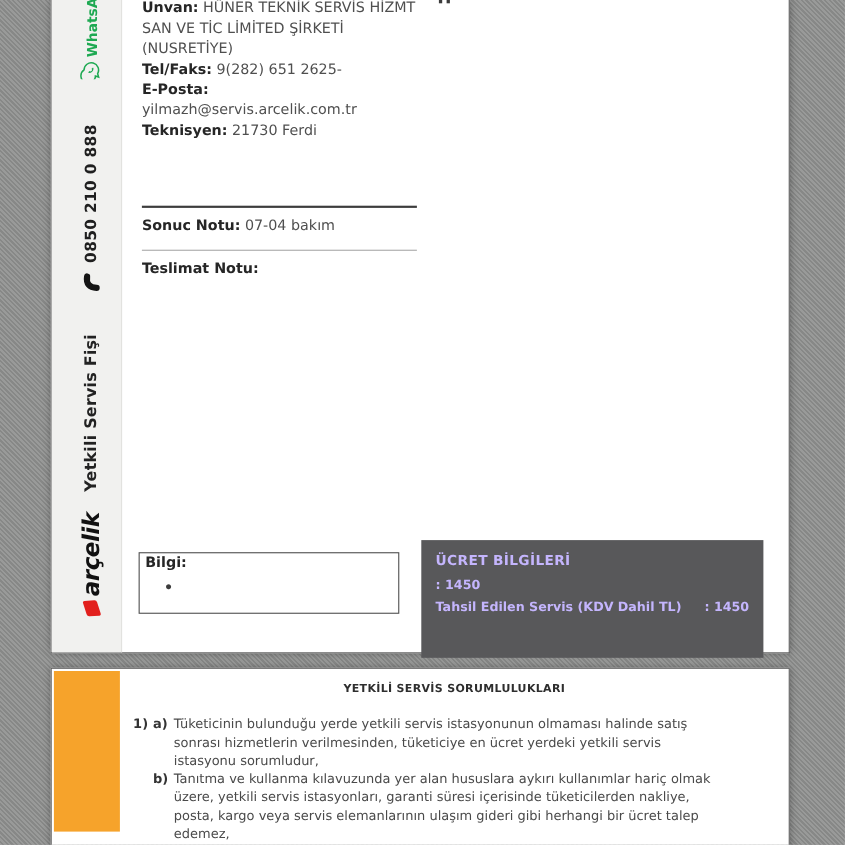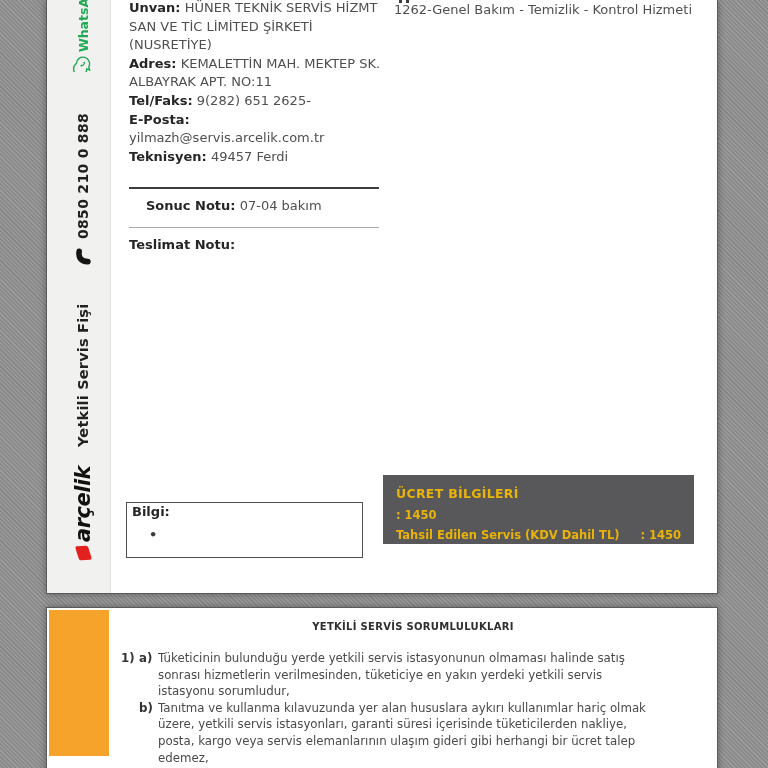--- a/index.html
+++ b/index.html
@@ -49,33 +49,33 @@
     position:absolute; left:347px; top:2px; width:320px;
     font-size:13px; color:#4f4f4f;
   }
   .frag { position:absolute; left:352px; top:0; width:16px; height:3px; }
   .frag i { position:absolute; top:0; width:3px; height:3px; background:#3c3c3c; }
   .frag i:first-child { left:0; } .frag i:last-child { left:7px; }
 
   .sep1 { position:absolute; left:82px; top:187px; width:250px; height:2px; background:#3d3d3d; }
   .sep2 { position:absolute; left:82px; top:227px; width:250px; height:1px; background:#a9a9a9; }
   .note-row { position:absolute; left:82px; font-size:13px; }
-  #sonuc-row { top:198px;margin-left:17px; }
+  #sonuc-row { top:198px; }
   #teslimat-row { top:237px; }
 
   .bilgi-box {
     position:absolute; left:79px; top:502px; width:237px; height:56px;
     border:1px solid #4f4f4f; background:#fff; padding:1px 16px 0 5px;
     font-size:13px;
   }
   .bilgi-bullet { margin:8px 0 0 17px; color:#3c3c3c; font-weight:bold; font-size:13px; }
 
   .ucret-box {
-    position:absolute; left:336px; top:475px; width:311px; height:69px;
-    background:#58585a; color:#eab308; padding:11px 13px 0 13px;
+    position:absolute; left:336px; top:491px; width:311px; height:107px;
+    background:#58585a; color:#c4b5fd; padding:11px 13px 0 13px;
   }
   .ucret-title { font-weight:bold; font-size:12.5px; letter-spacing:.3px; margin-bottom:4px; }
   .ucret-row { display:flex; justify-content:space-between; font-weight:bold; font-size:11.5px; line-height:20px; white-space:nowrap; }
 
   
   .orange-bar { position:absolute; left:2px; top:2px; width:60px; height:146px; background:#f6a32b; }
   .resp-heading {
     position:absolute; left:62px; top:13px; width:608px; text-align:center;
     font-weight:bold; font-size:10px; letter-spacing:.3px; color:#2e2e2e;
   }
@@ -117,32 +117,29 @@
       <span class="flag"></span>
       <span class="logo-text">arçelik</span>
     </div>
   </div>
 
   <div class="frag">
       <i></i>
       <i></i>
     </div>
 
-  <div class="service-line">1262-Genel Bakım - Temizlik - Kontrol Hizmeti</div>
 
   <div class="info-block">
     <div class="field"><span class="lbl">Unvan:</span><span class="val"> HÜNER TEKNİK SERVİS HİZMT
 SAN VE TİC LİMİTED ŞİRKETİ</span></div>
     <div class="field"><span class="val">(NUSRETİYE)</span></div>
-    <div class="field"><span class="lbl">Adres:</span><span class="val"> KEMALETTİN MAH. MEKTEP SK.
-ALBAYRAK APT. NO:11</span></div>
     <div class="field"><span class="lbl">Tel/Faks:</span><span class="val"> 9(282) 651 2625-</span></div>
     <div class="field"><span class="lbl">E-Posta:</span><span class="val">
 yilmazh@servis.arcelik.com.tr</span></div>
-    <div class="field"><span class="lbl">Teknisyen:</span><span class="val"> 49457 Ferdi</span></div>
+    <div class="field"><span class="lbl">Teknisyen:</span><span class="val"> 21730 Ferdi</span></div>
   </div>
 
   <div class="sep1"></div>
   <div class="note-row" id="sonuc-row">
     <span class="lbl">Sonuc Notu:</span><span class="val"> 07-04 bakım</span>
   </div>
   <div class="sep2"></div>
   <div class="note-row" id="teslimat-row">
     <span class="lbl">Teslimat Notu:</span><span class="val"></span>
   </div>
@@ -166,21 +163,21 @@
 
 <div class="page" id="page2">
   <div class="orange-bar"></div>
   <div class="resp-heading">YETKİLİ SERVİS SORUMLULUKLARI</div>
 
   <div class="clauses">
     <div class="clause">
       <span class="c-num">1)</span>
       <span class="c-sub">a)</span>
       <span class="c-text">Tüketicinin bulunduğu yerde yetkili servis istasyonunun olmaması halinde satış
-sonrası hizmetlerin verilmesinden, tüketiciye en yakın yerdeki yetkili servis
+sonrası hizmetlerin verilmesinden, tüketiciye en ücret yerdeki yetkili servis
 istasyonu sorumludur,</span>
     </div>
     <div class="clause">
       <span class="c-num"></span>
       <span class="c-sub">b)</span>
       <span class="c-text">Tanıtma ve kullanma kılavuzunda yer alan hususlara aykırı kullanımlar hariç olmak
 üzere, yetkili servis istasyonları, garanti süresi içerisinde tüketicilerden nakliye,
 posta, kargo veya servis elemanlarının ulaşım gideri gibi herhangi bir ücret talep
 edemez,</span>
     </div>

